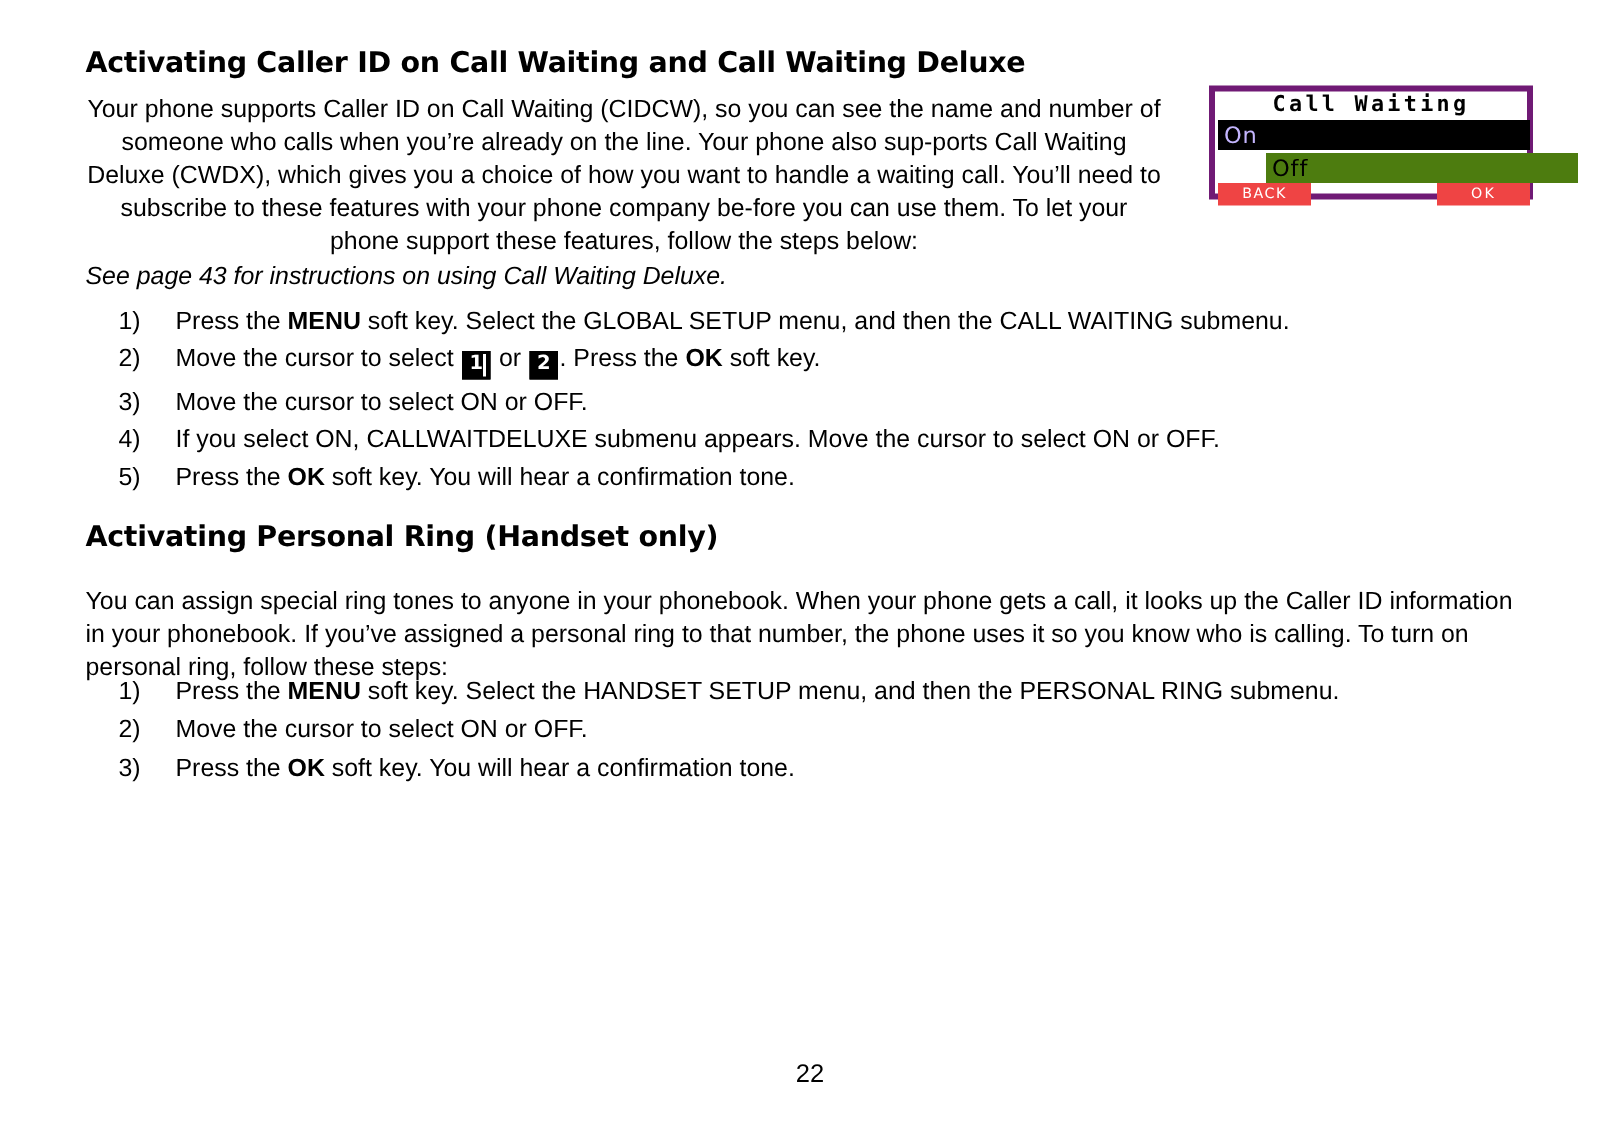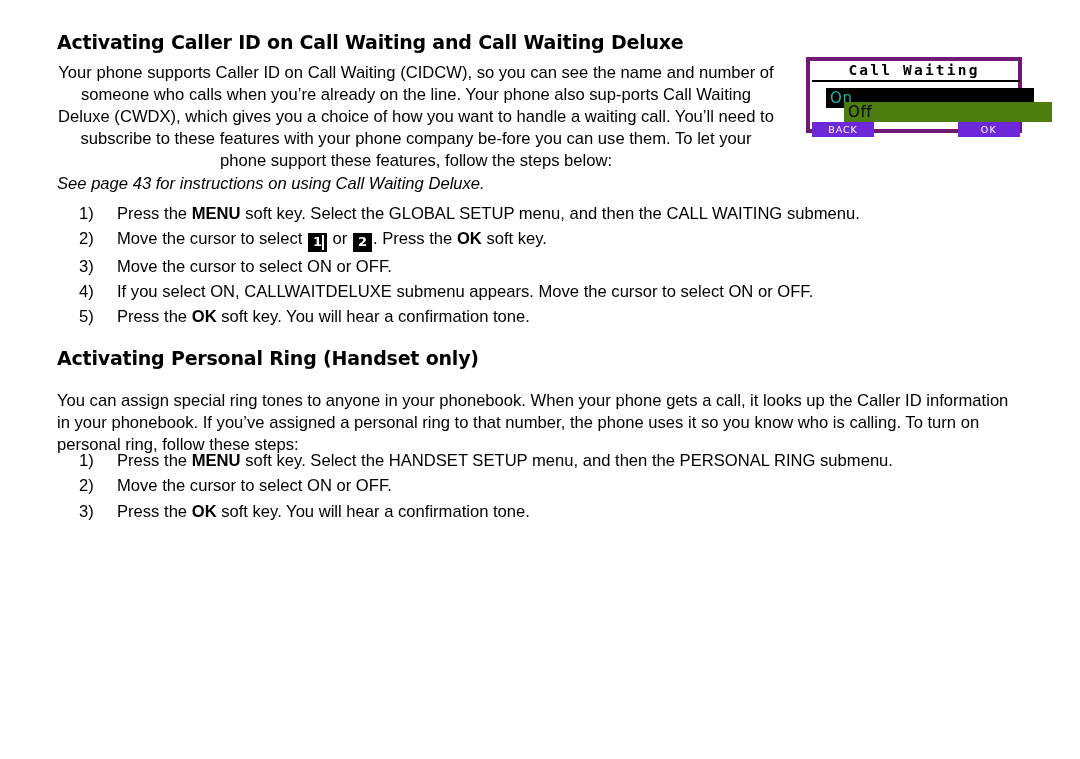--- a/index.html
+++ b/index.html
@@ -136,43 +136,42 @@
     width: 208px;
     height: 20px;
     font-family: "DejaVu Sans", sans-serif;
     font-size: 15px;
     line-height: 20px;
     padding-left: 4px;
     box-sizing: border-box;
     letter-spacing: 0.6px;
   }
   .lcd-row.selected {
-    top: 27px;
+    top: 19px;
     background: #000;
-    color: #14b8a6;
-    margin-left: 14px;
+    color: #c4b5fd;
   }
   .lcd-row.plain {
     top: 41px;
     background: #4d7c0f;
     color: #000;
     margin-left: 32px;
   }
   .lcd-softkeys {
     position: absolute;
     left: 2px;
     top: 61px;
     width: 208px;
     height: 15px;
   }
   .softkey {
     position: absolute;
     top: 0;
     height: 15px;
-    background: #6d28d9;
+    background: #ef4444;
     color: #fff;
     font-family: "DejaVu Sans", sans-serif;
     font-size: 9.5px;
     line-height: 15px;
     text-align: center;
     letter-spacing: 1px;
   }
   .softkey.left { left: 0; width: 62px; }
   .softkey.right { right: 0; width: 62px; letter-spacing: 1.5px; }
 
@@ -255,14 +254,15 @@
       <span class="step-text">Move the cursor to select ON or OFF.</span>
     </div>
 
     <div class="step">
       <span class="step-num">3)</span>
       <span class="step-text"><span>Press the </span><span class="b">OK</span><span> soft key. You will hear a confirmation tone.</span></span>
     </div>
 
   </div>
 
+  <div class="page-number">22</div>
 
 </div>
 
 </body></html>

